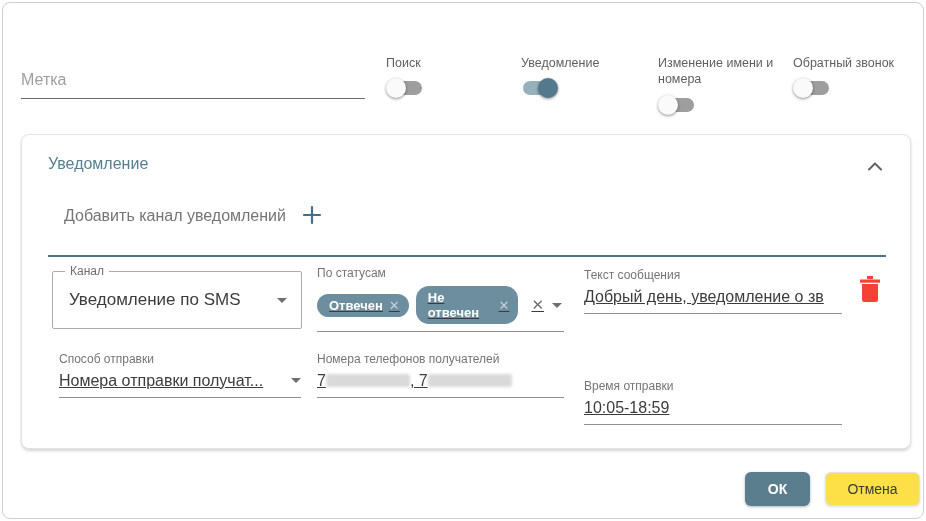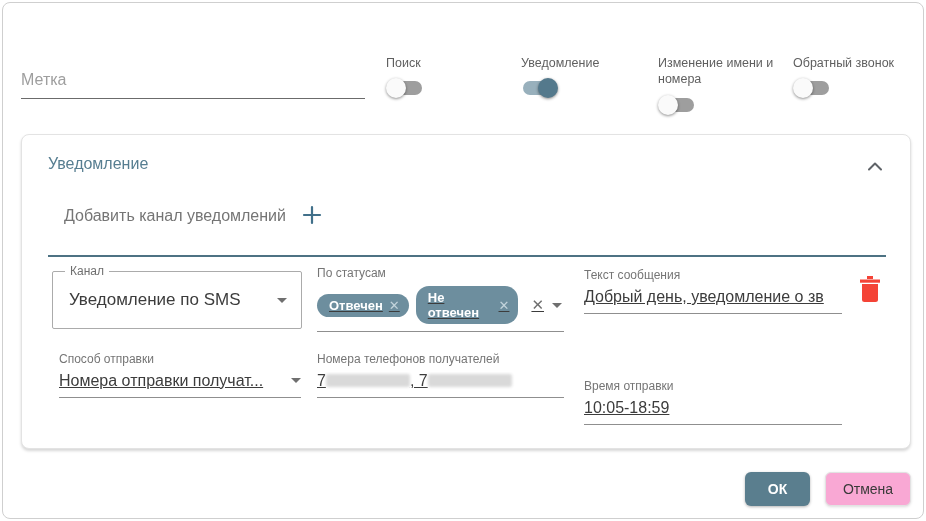--- a/index.html
+++ b/index.html
@@ -72,21 +72,21 @@
   .redact{display:inline-block;width:84px;height:13px;background:#d9d9d9;border-radius:2px;
           filter:blur(1.5px);vertical-align:-1px;}
 
   .f-time{left:562px;top:217px;width:258px;margin-top:27px;}
 
   
   .btn{position:absolute;top:469px;height:34px;border-radius:6px;font-family:inherit;font-size:14px;
        display:flex;align-items:center;justify-content:center;cursor:pointer;box-sizing:border-box;}
   .btn-ok{left:742px;width:65px;background:#5a7e8e;color:#fff;font-weight:700;
           box-shadow:0 1px 3px rgba(0,0,0,.3);border:none;}
-  .btn-cancel{left:822px;width:86px;background:#f9a8d4;color:#3a3a3a;border:1px solid #e2e2e2;
+  .btn-cancel{left:822px;width:95px;background:#fde047;color:#3a3a3a;border:1px solid #e2e2e2;
               box-shadow:0 1px 3px rgba(0,0,0,.14);}
 </style>
 </head>
 <body>
 
 <div class="dialog">
 
 
   <div class="metka">
     <input type="text" placeholder="Метка" style="">

